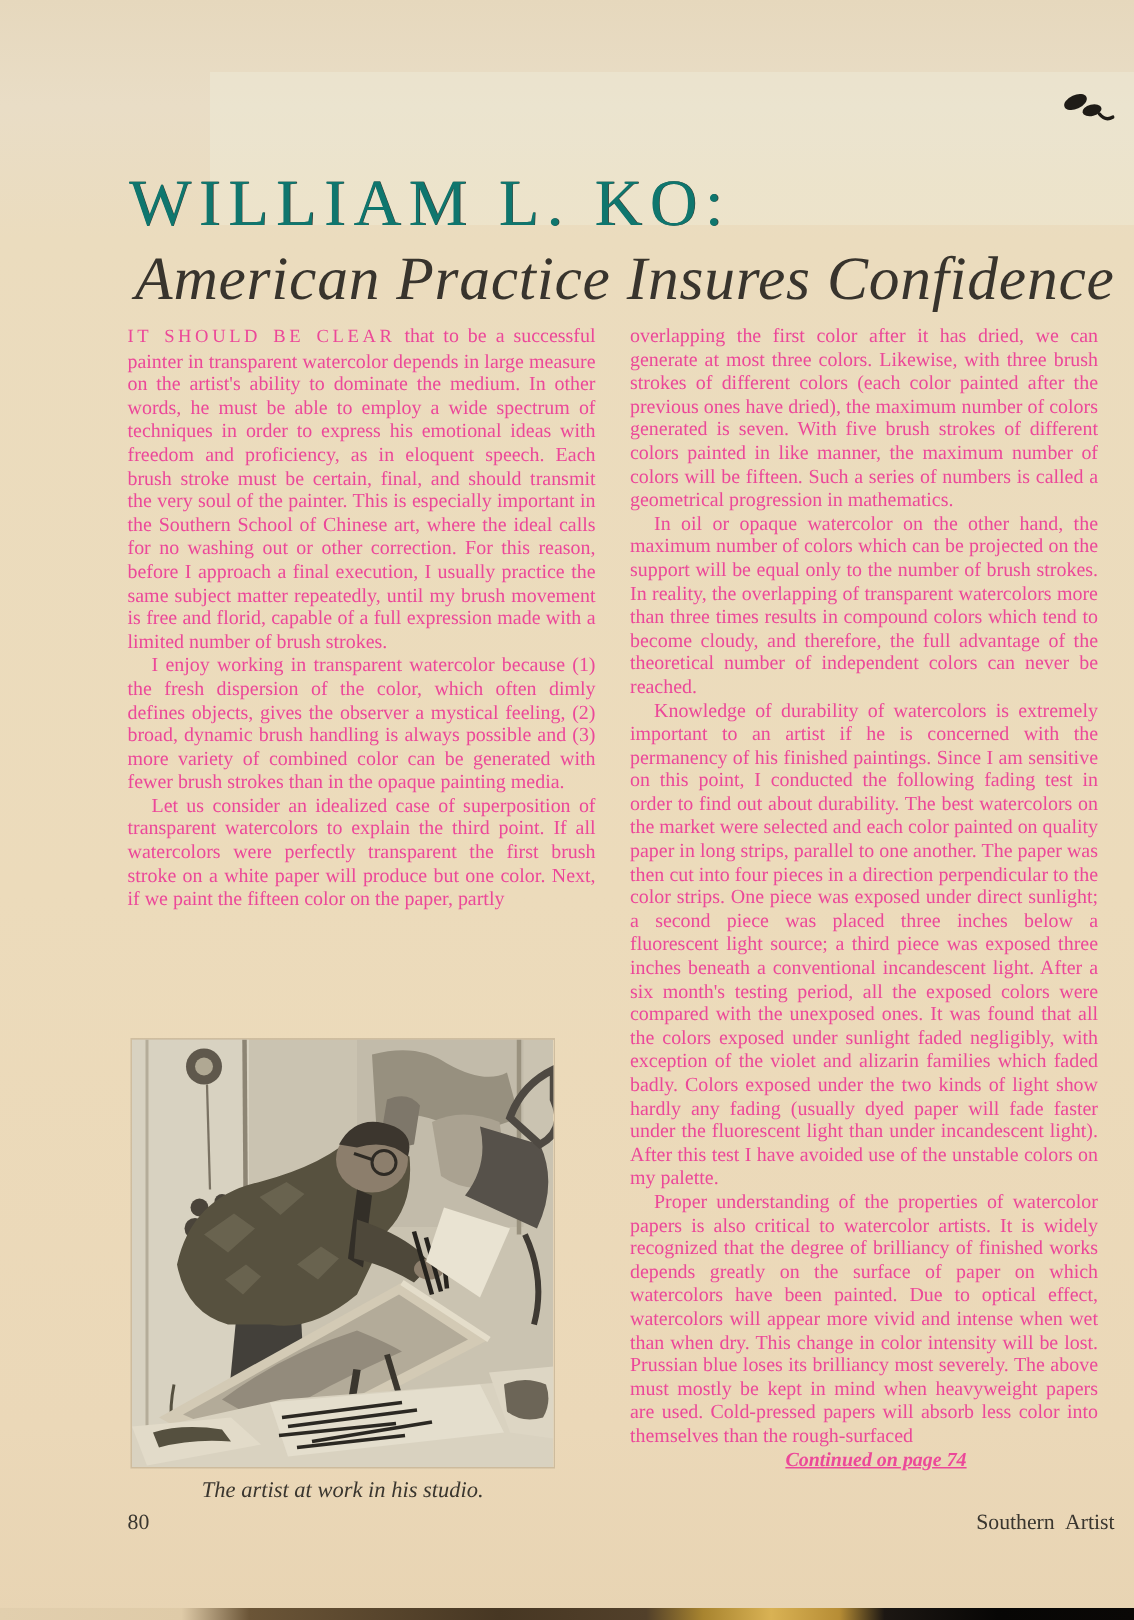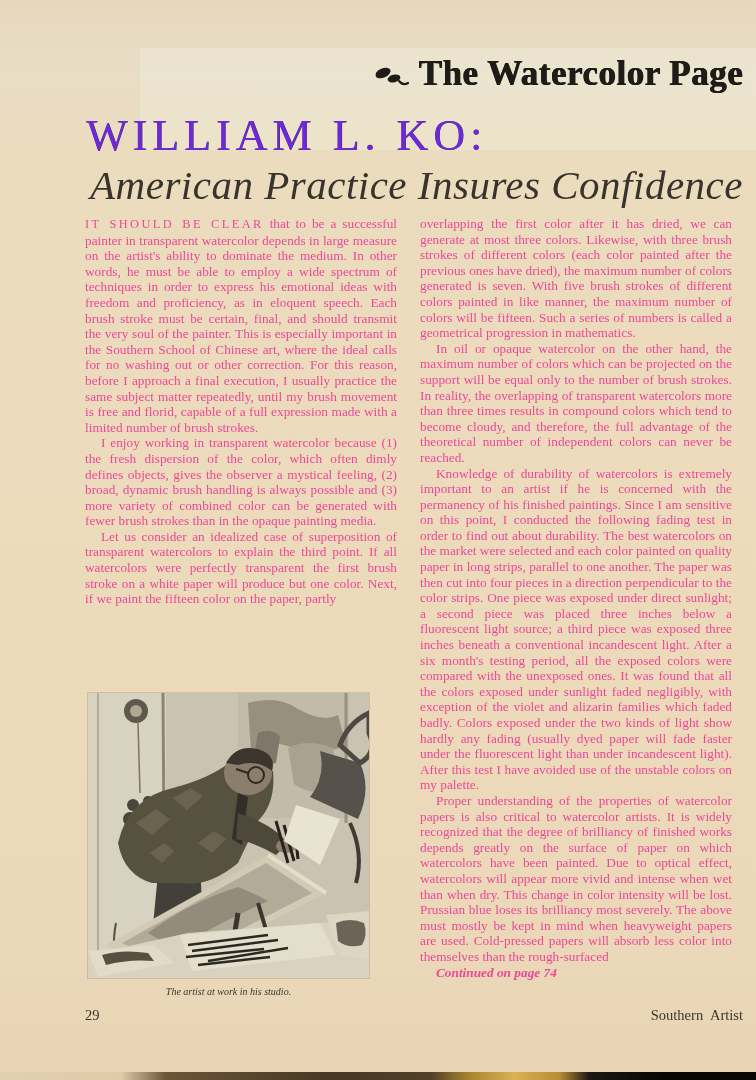--- a/index.html
+++ b/index.html
@@ -18,50 +18,51 @@
     color:#1f1c17;
   }
   .wc-header .title {
     font-size:35px; font-weight:900; letter-spacing:0.5px;
     text-shadow:0.7px 0 0 #1f1c17, 0 0.4px 0 #1f1c17;
     white-space:nowrap;
   }
   .ornament { width:36px; height:24px; margin-top:6px; }
   .page-title {
     position:absolute; left:86px; top:110px;
-    font-size:44px; letter-spacing:5px; color:#6d28d9;
+    font-size:44px; letter-spacing:5px; color:#0f766e;
     text-shadow:0.4px 0 0 #403b33; white-space:nowrap;
   }
   .page-subtitle {
     position:absolute; right:13px; top:161px;
     font-style:italic; font-size:41px; letter-spacing:0.5px;
     color:#38342d; white-space:nowrap;
   }
   .col {
     position:absolute; top:216px; width:312px;
     font-size:13.3px; line-height:15.6px; color:#ec4899;
     text-align:justify;
   }
   .col-left  { left:85px; }
   .col-right { left:420px; }
   .col p { margin:0; }
   .col p + p { text-indent:16px; }
   .lead-in { letter-spacing:2.4px; font-size:12.4px; }
   .continued {
-    text-align:left; font-style:italic; font-weight:bold;
+    text-align:center; font-style:italic; font-weight:bold;
     margin-top:0;
+    text-decoration:underline;
   }
   .photo-fig {
     position:absolute; left:88px; top:693px; width:281px; height:285px;
     box-shadow:0 0 0 1px rgba(120,105,80,0.25);
   }
   .photo-fig svg { display:block; width:100%; height:100%; }
   .photo-caption {
     position:absolute; left:88px; top:986px; width:281px;
-    text-align:center; font-style:italic; font-size:10px; color:#3a362f;
+    text-align:center; font-style:italic; font-size:15px; color:#3a362f;
   }
   .footer-page-num {
     position:absolute; left:85px; top:1007px;
     font-size:14.5px; color:#3a362f;
   }
   .footer-magazine {
     position:absolute; right:13px; top:1007px;
     font-size:14.5px; color:#3a362f; word-spacing:4px;
   }
   .scan-strip {
@@ -77,21 +78,20 @@
 <div class="header-band"></div>
 
 <div class="wc-header">
   <svg class="ornament" viewBox="0 0 36 24">
     <g fill="#1f1c17">
       <ellipse cx="10" cy="8" rx="8" ry="4.6" transform="rotate(-24 10 8)"></ellipse>
       <ellipse cx="21" cy="13.5" rx="6.5" ry="3.8" transform="rotate(-14 21 13.5)"></ellipse>
     </g>
     <path d="M26 16 q4 5 9 2" stroke="#1f1c17" stroke-width="2.2" fill="none" stroke-linecap="round"></path>
   </svg>
-  <span class="title">The Watercolor Page</span>
 </div>
 
 <h1 class="page-title" style="margin:0;font-weight:normal;">WILLIAM L. KO:</h1>
 <h2 class="page-subtitle" style="margin:0;font-weight:normal;">American Practice Insures Confidence</h2>
 
 <div class="col col-left">
   <p><span class="lead-in">IT SHOULD BE CLEAR</span><span> that to be a successful painter in transparent watercolor depends in large measure on the artist's ability to dominate the medium. In other words, he must be able to employ a wide spectrum of techniques in order to express his emotional ideas with freedom and proficiency, as in eloquent speech. Each brush stroke must be certain, final, and should transmit the very soul of the painter. This is especially important in the Southern School of Chinese art, where the ideal calls for no washing out or other correction. For this reason, before I approach a final execution, I usually practice the same subject matter repeatedly, until my brush movement is free and florid, capable of a full expression made with a limited number of brush strokes.</span></p>
   <p>I enjoy working in transparent watercolor because (1) the fresh dispersion of the color, which often dimly defines objects, gives the observer a mystical feeling, (2) broad, dynamic brush handling is always possible and (3) more variety of combined color can be generated with fewer brush strokes than in the opaque painting media.</p>
   <p>Let us consider an idealized case of superposition of transparent watercolors to explain the third point. If all watercolors were perfectly transparent the first brush stroke on a white paper will produce but one color. Next, if we paint the fifteen color on the paper, partly</p>
 </div>
@@ -169,16 +169,16 @@
       <line x1="120" y1="268" x2="200" y2="255"></line>
       <line x1="110" y1="272" x2="182" y2="264"></line>
     </g>
     <path d="M238 222 L281 218 L281 266 L252 262 Z" fill="#ddd6c4"></path>
     <path d="M248 230 q14 -6 28 0 q4 12 -2 22 q-14 4 -24 -4 z" fill="#6c6557"></path>
   </svg>
 </figure>
 
 <div class="photo-caption">The artist at work in his studio.</div>
 
-<div class="footer-page-num">29</div>
+<div class="footer-page-num">80</div>
 <div class="footer-magazine">Southern Artist</div>
 
 <div class="scan-strip"></div>
 
 </body></html>

